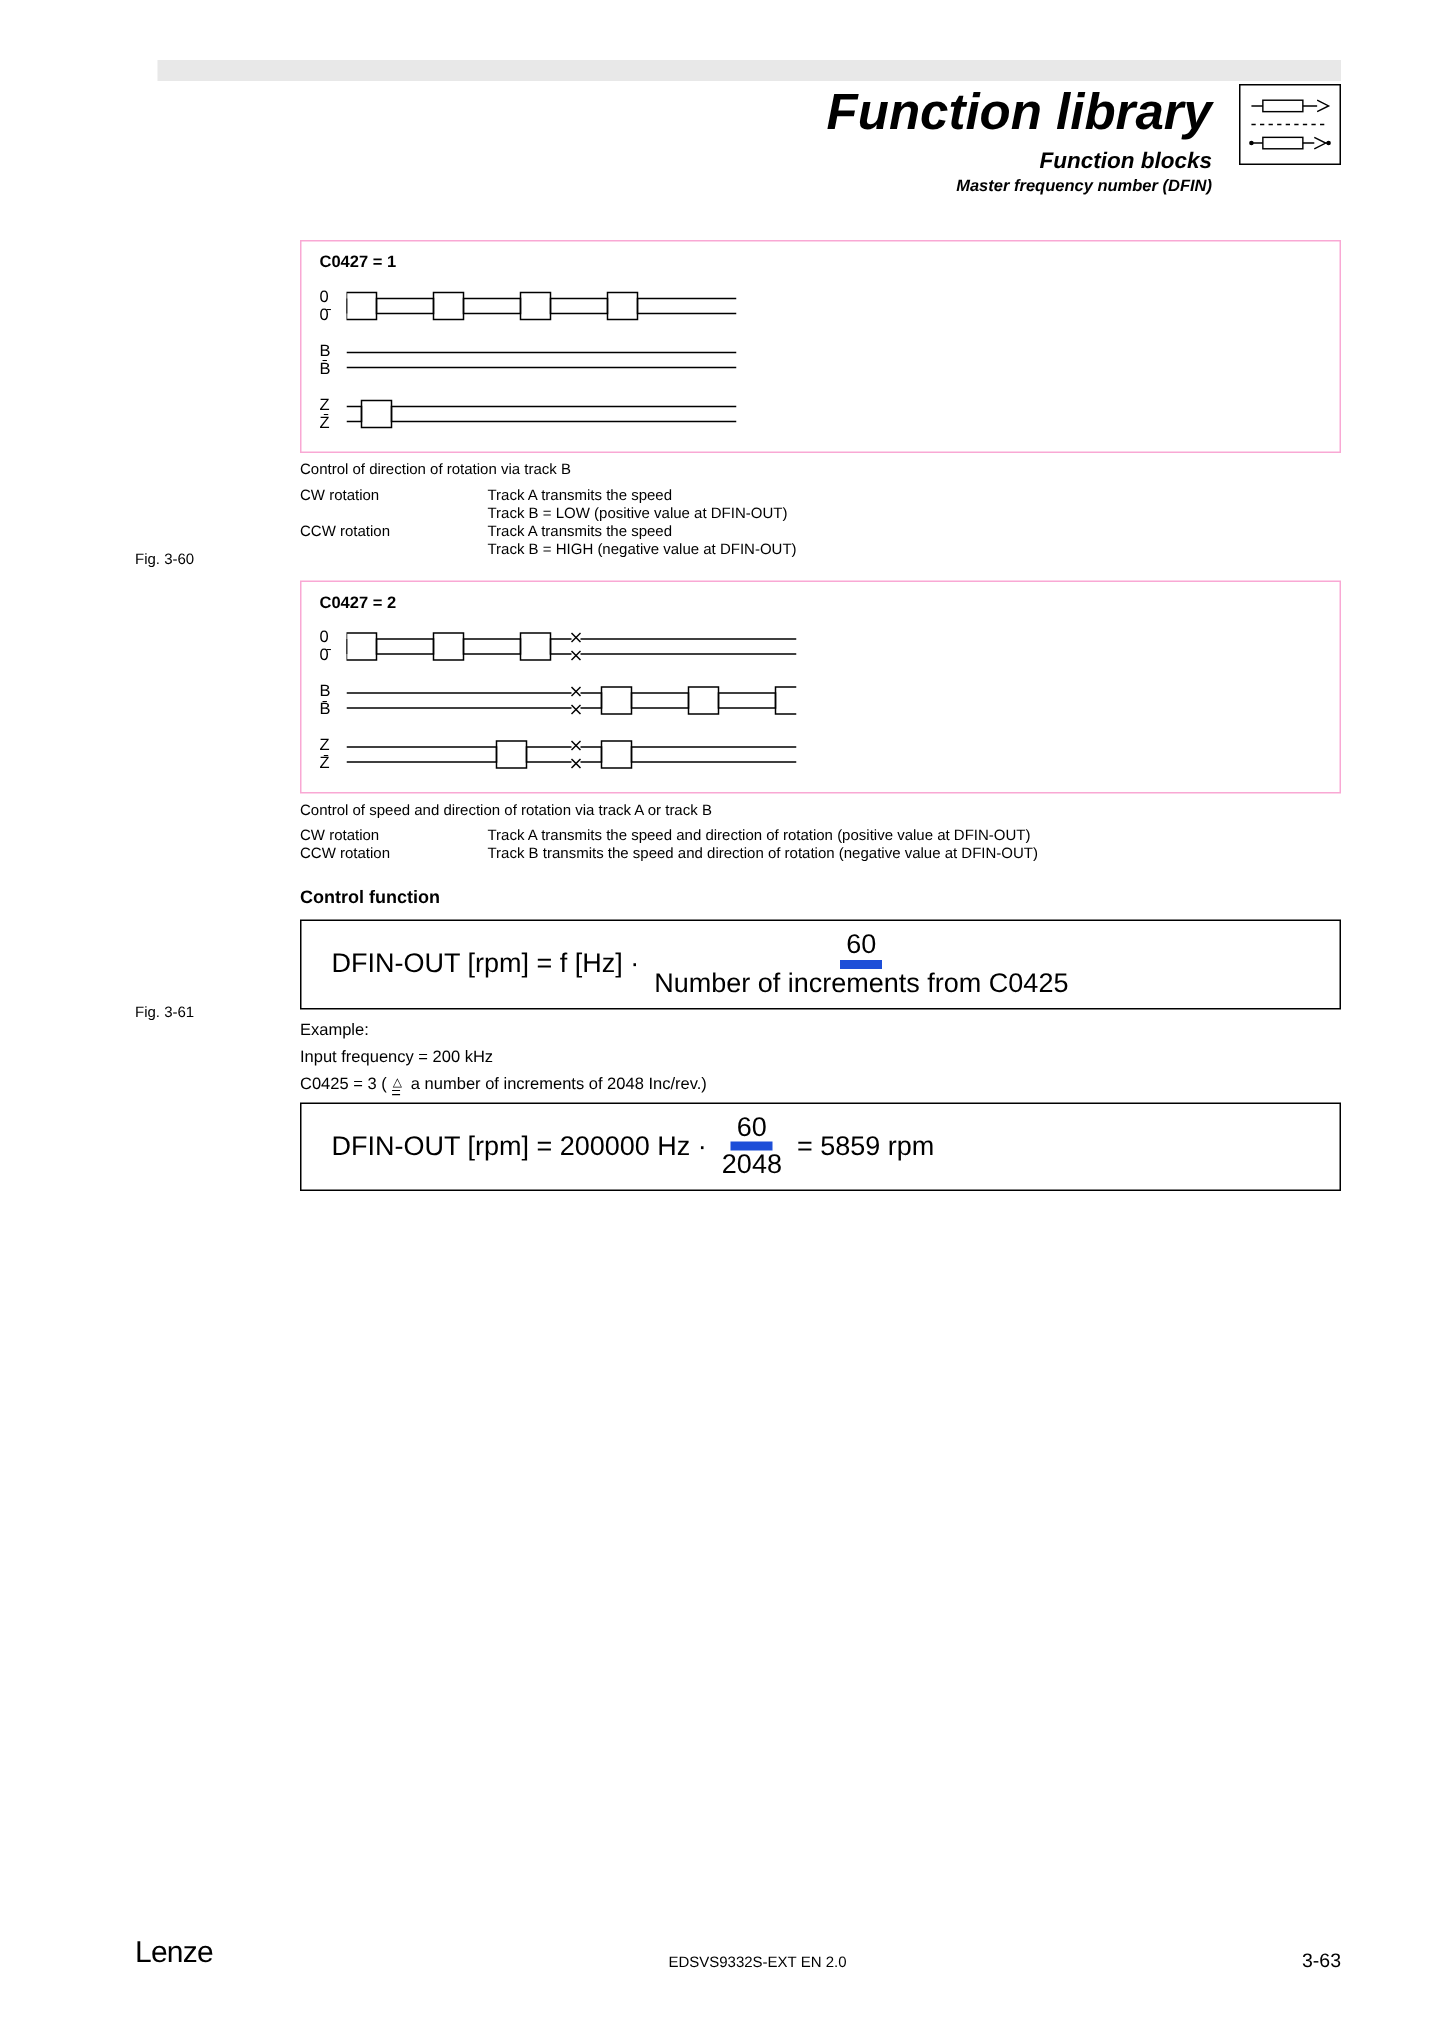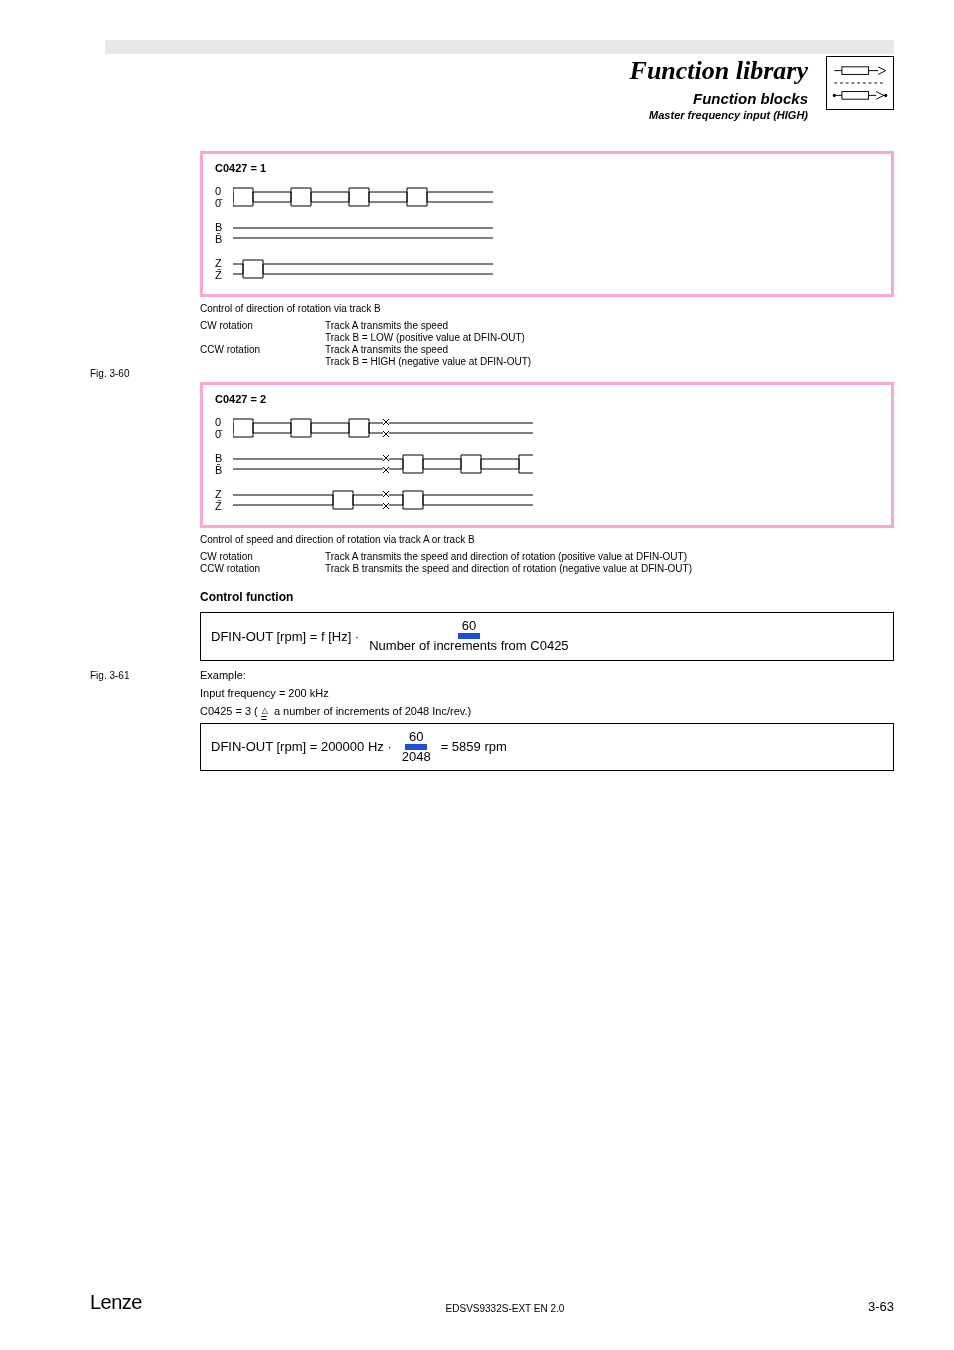--- a/index.html
+++ b/index.html
@@ -4,43 +4,43 @@
   <style>
     * { margin: 0; padding: 0; box-sizing: border-box; }
     body { font-family: Arial, Helvetica, sans-serif; font-size: 12px; color: #000; background: #fff; width: 954px; height: 1350px; position: relative; }
 
     .page { padding: 40px 60px 40px 90px; position: relative; height: 100%; }
 
     .top-bar { height: 14px; background: #e8e8e8; margin-left: 15px; margin-right: 0; margin-bottom: 2px; }
 
     .header-row { display: flex; justify-content: flex-end; align-items: flex-start; gap: 18px; margin-bottom: 30px; }
     .header-text { text-align: right; }
-    .header-title { font-size: 26px; font-weight: bold; font-style: italic; margin-bottom: 4px; font-family: Liberation Serif, serif; }
+    .header-title { font-size: 34px; font-weight: bold; font-style: italic; margin-bottom: 4px; }
     .header-sub1 { font-size: 15px; font-weight: bold; font-style: italic; margin-bottom: 2px; }
     .header-sub2 { font-size: 11px; font-weight: bold; font-style: italic; }
     .header-icon { border: 1px solid #000; width: 68px; height: 54px; padding: 6px 4px; display: flex; flex-direction: column; justify-content: space-around; }
 
     .content { margin-left: 110px; }
 
     .fig-label { position: absolute; left: 90px; font-size: 10px; }
 
-    .box { border: 3px solid #f9a8d4; padding: 8px 12px 12px 12px; margin-bottom: 6px; }
+    .box { border: 1px solid #f9a8d4; padding: 8px 12px 12px 12px; margin-bottom: 6px; }
     .box-title { font-size: 11px; font-weight: bold; margin-bottom: 10px; }
     .wave-block { display: flex; align-items: center; margin-bottom: 10px; }
     .wave-labels { width: 18px; font-size: 11px; line-height: 10px; display: flex; flex-direction: column; gap: 2px; }
     .wave-svg { flex: 0 0 auto; }
 
     .caption { font-size: 10px; margin-bottom: 6px; }
     .def-table { margin-left: 0; }
     .def-row { display: flex; font-size: 10px; margin-bottom: 1px; }
     .def-key { width: 125px; flex-shrink: 0; }
     .def-val {}
 
     .section-sub { font-size: 12px; font-weight: bold; margin-top: 16px; margin-bottom: 8px; }
-    .formula-box { border: 1px solid #000; padding: 6px 10px; margin-bottom: 8px; font-size: 13px; }
+    .formula-box { border: 1px solid #000; padding: 6px 20px; margin-bottom: 8px; font-size: 18px; }
     .formula { display: inline-flex; align-items: center; gap: 6px; }
     .frac { display: inline-flex; flex-direction: column; align-items: center; line-height: 1.1; }
     .frac .num { border-bottom: 6px solid #1d4ed8; padding: 0 4px; }
     .frac .den { padding: 0 4px; }
 
     .body-line { font-size: 11px; margin-bottom: 6px; }
 
     .triangle-eq { display: inline-block; font-size: 11px; position: relative; }
 
     .footer { position: absolute; bottom: 36px; left: 90px; right: 60px; display: flex; justify-content: space-between; align-items: flex-end; font-size: 11px; }
@@ -52,21 +52,21 @@
 <body>
 
 <div class="page">
 
   <div class="top-bar"></div>
 
   <div class="header-row">
     <div class="header-text">
       <div class="header-title">Function library</div>
       <div class="header-sub1">Function blocks</div>
-      <div class="header-sub2">Master frequency input (HIGH)</div>
+      <div class="header-sub2">Master frequency number (DFIN)</div>
     </div>
     <div class="header-icon">
       <svg width="58" height="42" viewBox="0 0 58 42">
         <line x1="2" y1="8" x2="10" y2="8" stroke="#000"></line>
         <rect x="10" y="4" width="28" height="8" fill="none" stroke="#000"></rect>
         <line x1="38" y1="8" x2="48" y2="8" stroke="#000"></line>
         <polyline points="48,4 56,8 48,12" fill="none" stroke="#000"></polyline>
         <line x1="2" y1="21" x2="56" y2="21" stroke="#000" stroke-dasharray="3 3"></line>
         <circle cx="2" cy="34" r="1.6" fill="#000"></circle>
         <line x1="2" y1="34" x2="10" y2="34" stroke="#000"></line>

